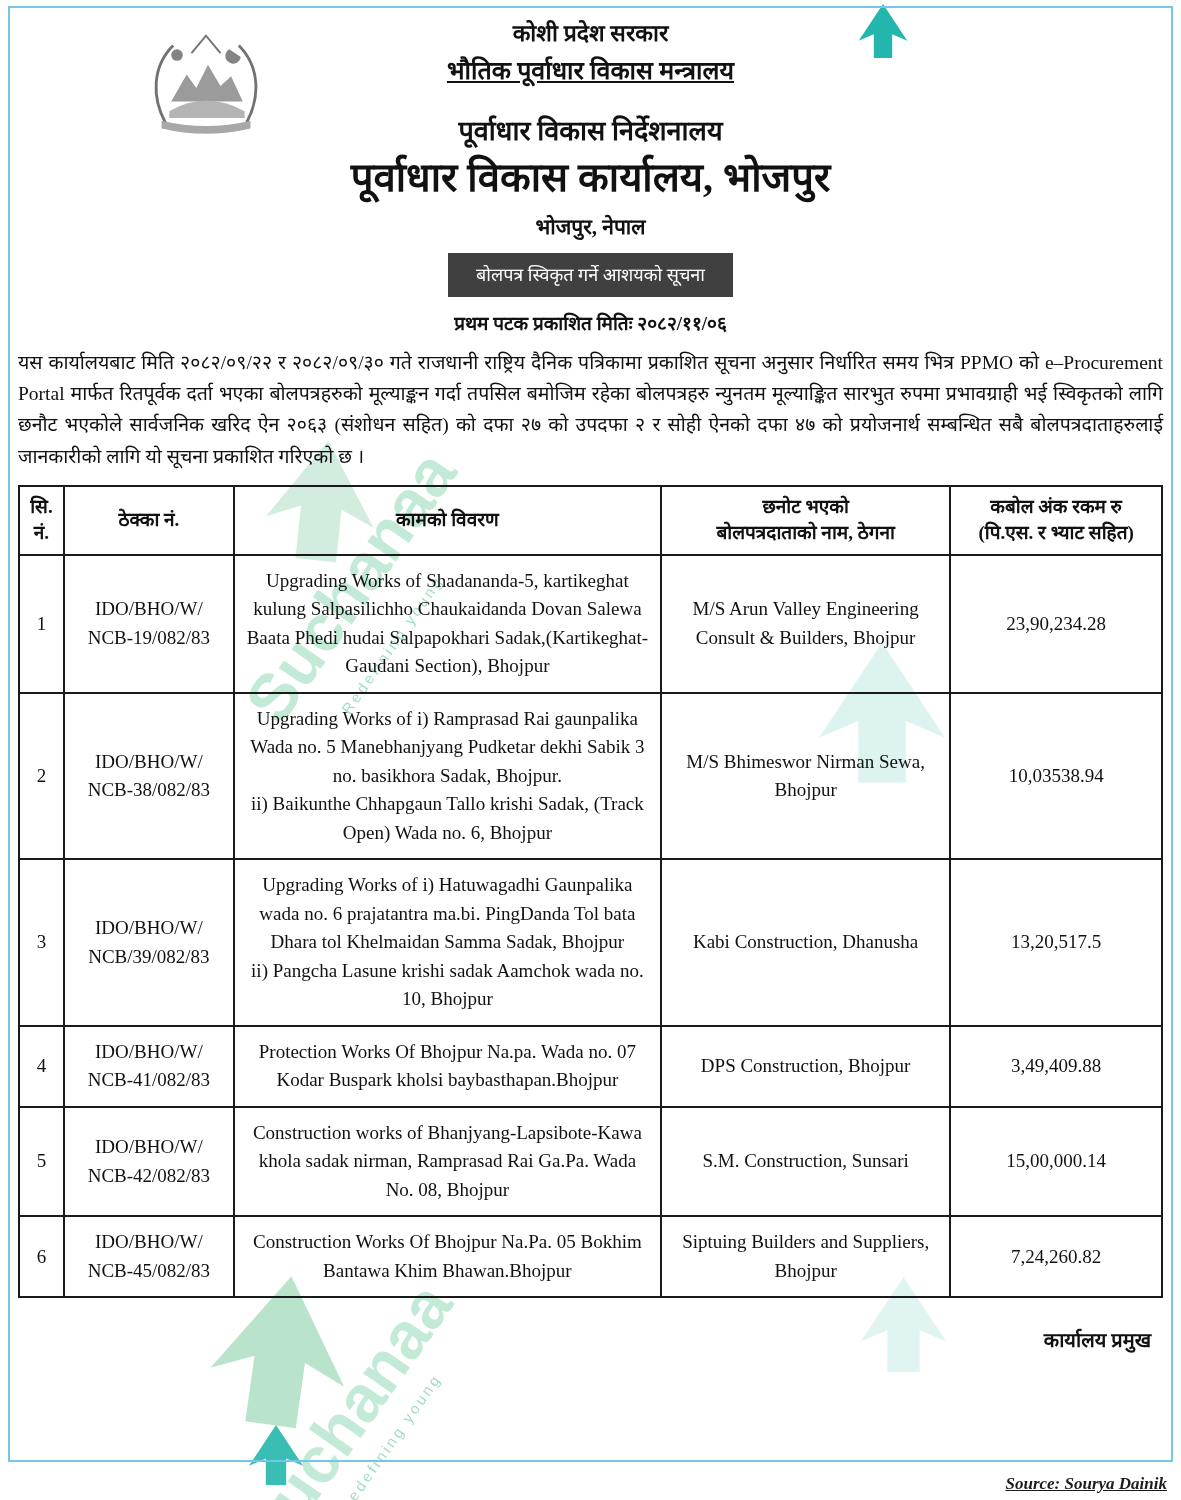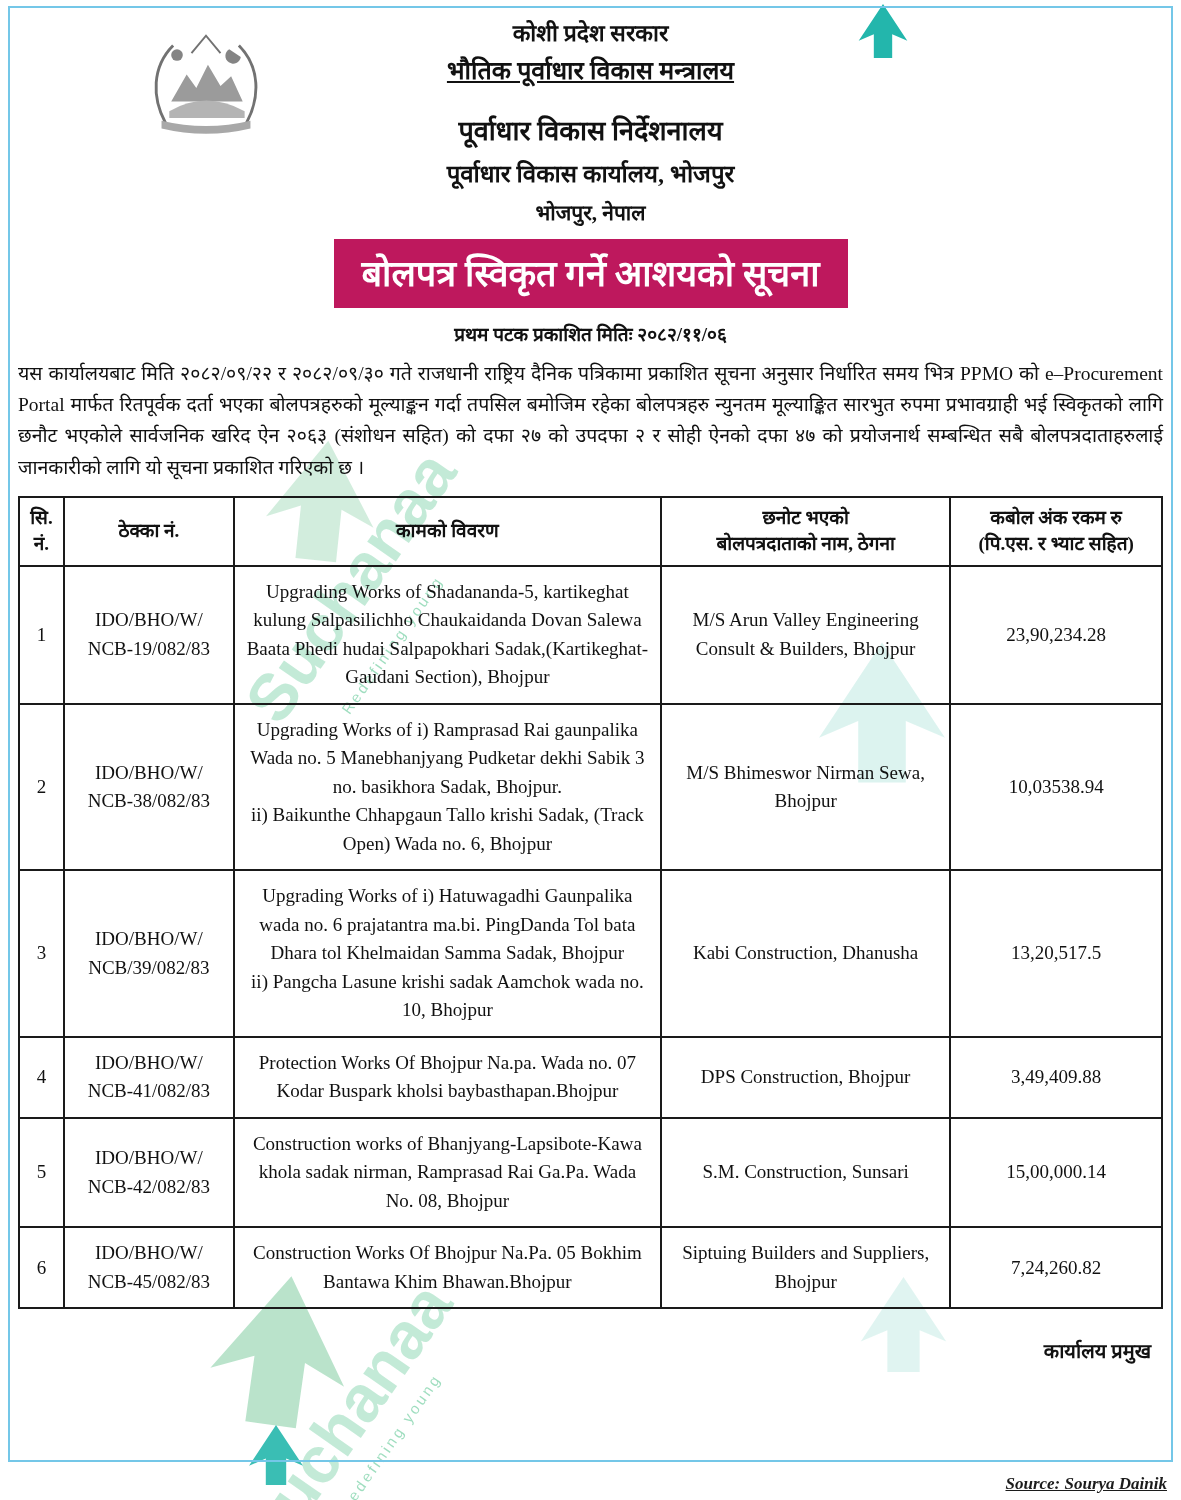--- a/index.html
+++ b/index.html
@@ -21,29 +21,29 @@
     z-index: 3;
   }
   .content { position: relative; z-index: 2; padding-top: 16px; }
 
   
   .header { text-align: center; position: relative; }
   .emblem { position: absolute; left: 148px; top: 12px; width: 116px; height: 112px; opacity: .85; }
   .h-gov       { font-size: 23px; font-weight: bold; }
   .h-ministry  { font-size: 25px; font-weight: bold; margin-top: 4px; text-decoration: underline; }
   .h-directorate { font-size: 27px; font-weight: bold; margin-top: 25px; }
-  .h-office    { font-size: 24px; font-weight: bold; margin-top: 8px; }
+  .h-office    { font-size: 40px; font-weight: bold; margin-top: 0; }
   .h-location  { font-size: 21px; font-weight: bold; margin-top: 9px; }
   .banner-wrap { margin-top: 13px; }
   .banner {
     display: inline-block;
-    background: #be185d;
+    background: #404040;
     color: #ffffff;
-    font-size: 36px;
-    font-weight: bold;
+    font-size: 18px;
+    font-weight: normal;
     padding: 9px 28px 11px;
   }
   .published { font-size: 19px; font-weight: bold; margin-top: 13px; }
 
   
   .notice {
     margin: 11px 18px 13px;
     font-size: 19.5px;
     line-height: 1.6;
     text-align: justify;

